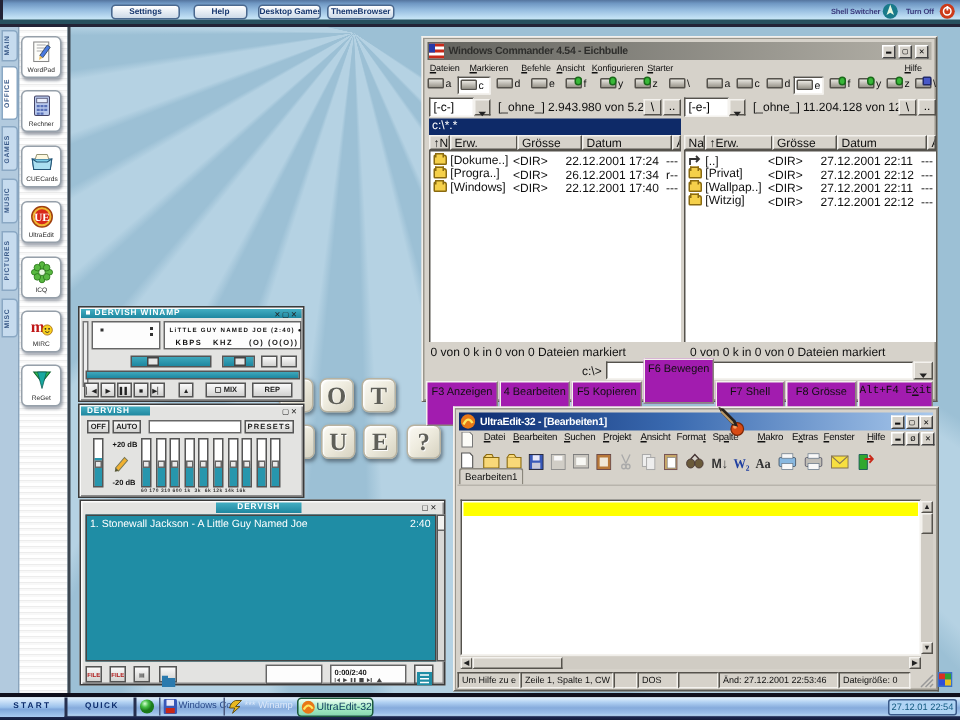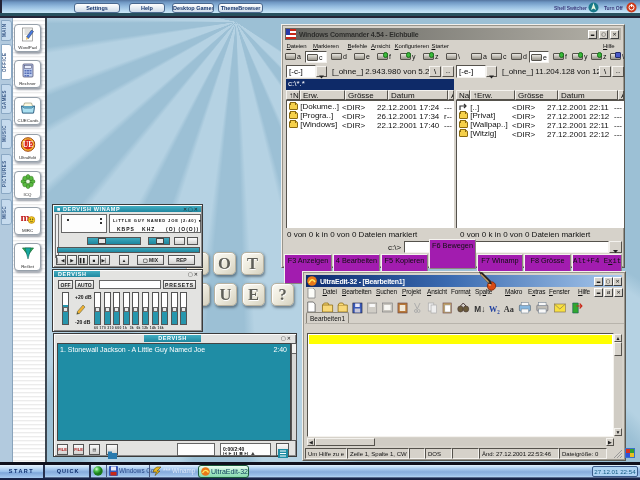--- a/index.html
+++ b/index.html
@@ -315,21 +315,21 @@
   <div class="t" style="left:178px;top:206px;">0 von 0 k in 0 von 0 Dateien markiert</div>
   <div class="t" style="left:106px;top:219px;">c:\&gt;</div>
   <div class="sunk" style="position:absolute;left:122px;top:216px;width:205px;height:12px;"></div>
   <div class="rais" style="position:absolute;left:327px;top:216px;width:13px;height:12px;"><svg width="11" height="10">
           <path d="M3 4 L8 4 L5.5 7Z" fill="#222"></path>
         </svg></div>
   <div class="fnb" style="left:2px;top:229px;width:48px;">F3 Anzeigen</div>
   <div class="fnb" style="left:51px;top:229px;width:47px;">4 Bearbeiten</div>
   <div class="fnb" style="left:99px;top:229px;width:47px;">F5 Kopieren</div>
   <div class="fnb" style="left:147px;top:214px;width:47px;">F6 Bewegen</div>
-  <div class="fnb" style="left:195px;top:229px;width:46px;">F7 Winamp</div>
+  <div class="fnb" style="left:195px;top:229px;width:46px;">F7 Shell</div>
   <div class="fnb" style="left:242px;top:229px;width:47px;">F8 Grösse</div>
   <div class="fnb" style="left:290px;top:229px;width:50px;font-family:Liberation Mono, monospace;">Alt+F4 E<u>x</u>it</div>
 </div>
 
 <div id="wamain" class="abs wa" style="left:52px;top:204px;width:151px;height:64px;">
   <div class="watit" style="left:1px;top:1px;width:147px;height:6px;padding-left:3px;">■ DERVISH WINAMP</div>
   <div style="position:absolute;right:3px;top:1px;font-size:5px;color:#222;letter-spacing:1px;">✕▢✕</div>
   <div style="position:absolute;left:2px;top:9px;width:4px;height:44px;border:1px solid #777;background:#eee;"></div>
   <div class="abs" style="left:8px;top:9px;width:46px;height:19px;background:#fdfdfd;border:1px solid #666;">
     <div style="position:absolute;left:5px;top:4px;width:2px;height:2px;background:#333;"></div>

